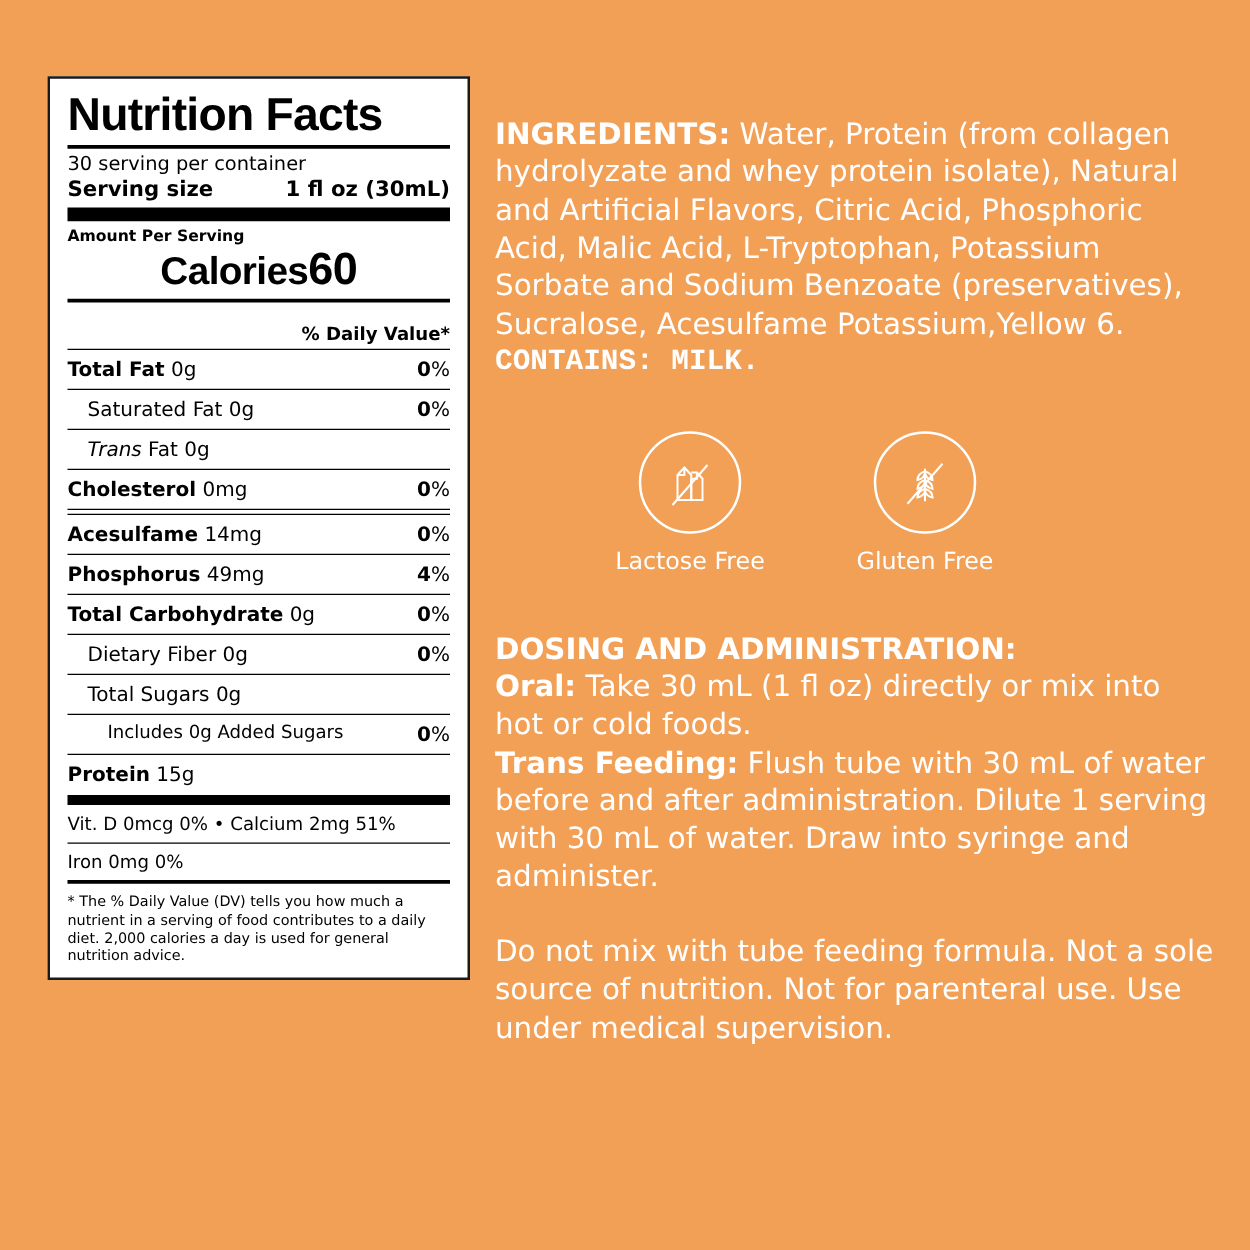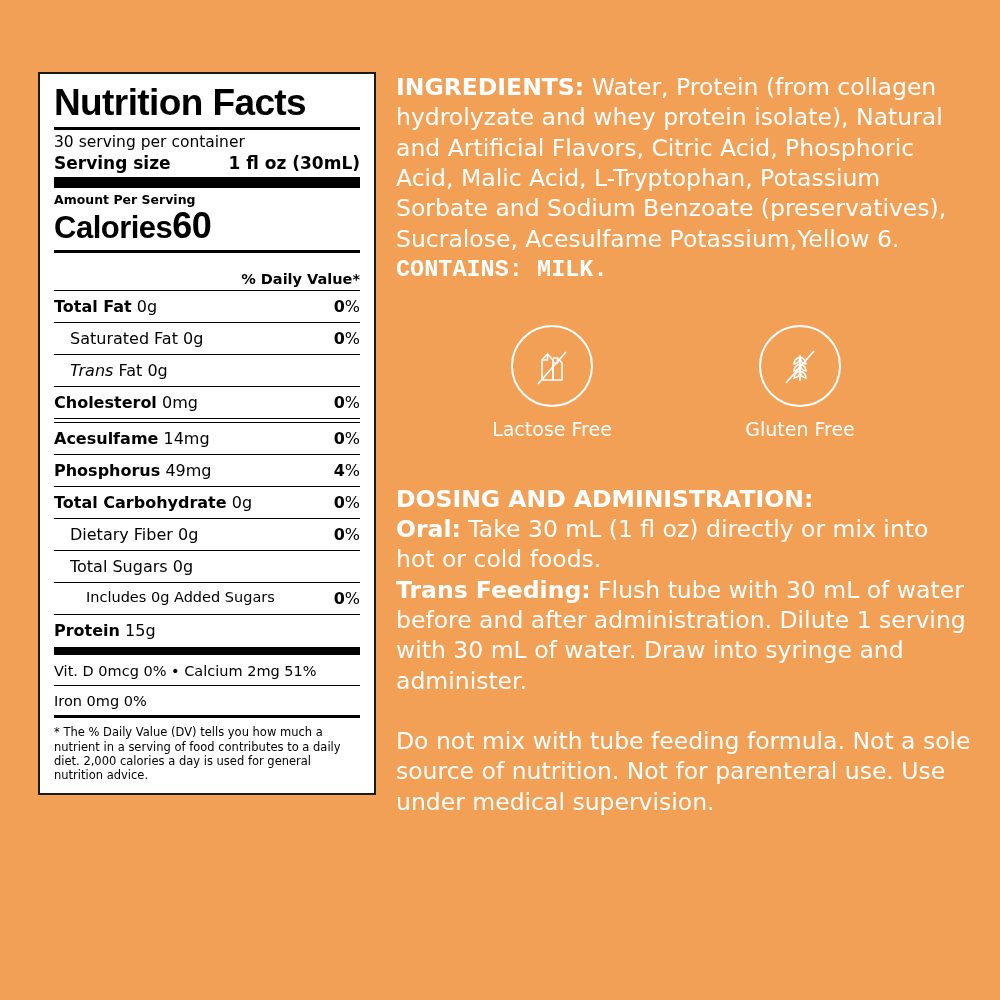--- a/index.html
+++ b/index.html
@@ -17,21 +17,21 @@
     position: relative;
     width: 1000px;
     height: 1000px;
     box-sizing: border-box;
   }
 
   
   .nfp {
     position: absolute;
     left: 38px;
-    top: 72px;
+    top: 61px;
     width: 338px;
     background: #ffffff;
     border: 2px solid #1a1a1a;
     box-sizing: border-box;
     padding: 8px 14px 10px 14px;
     color: #000;
   }
   .nfp-title {
     font-family: "Liberation Sans", sans-serif;
     font-weight: bold;
@@ -57,21 +57,21 @@
     justify-content: space-between;
     margin: 1px 0 2px 0;
   }
   .amount-per {
     font-weight: bold;
     font-size: 12.5px;
     margin-top: 2px;
   }
   .cal-row {
     display: flex;
-    justify-content: flex-start;
+    justify-content: center;
     align-items: baseline;
     margin: -2px 0 0 0;
   }
   .cal-label {
     font-family: "Liberation Sans", sans-serif;
     font-weight: bold;
     font-size: 31px;
     letter-spacing: -0.5px;
   }
   .cal-value {
@@ -107,33 +107,33 @@
   .footnote {
     font-size: 11.5px;
     line-height: 1.25;
     padding-top: 4px;
   }
 
   
   .right {
     position: absolute;
     left: 396px;
-    top: 72px;
+    top: 92px;
     width: 576px;
     color: #ffffff;
     font-size: 23.5px;
     line-height: 1.29;
   }
   .right b { font-weight: bold; }
   .ing-block { margin: 0; }
   .contains { font-weight: bold; margin-top: 1px; font-family: Liberation Mono, monospace; }
 
   .badges {
     display: flex;
-    gap: 108px;
+    gap: 48px;
     margin: 40px 0 0 86px;
     align-items: flex-end;
   }
   .badge { width: 140px; text-align: center; }
   .badge-circle {
     width: 78px;
     height: 78px;
     border: 2px solid #ffffff;
     border-radius: 50%;
     margin: 0 auto 10px auto;

